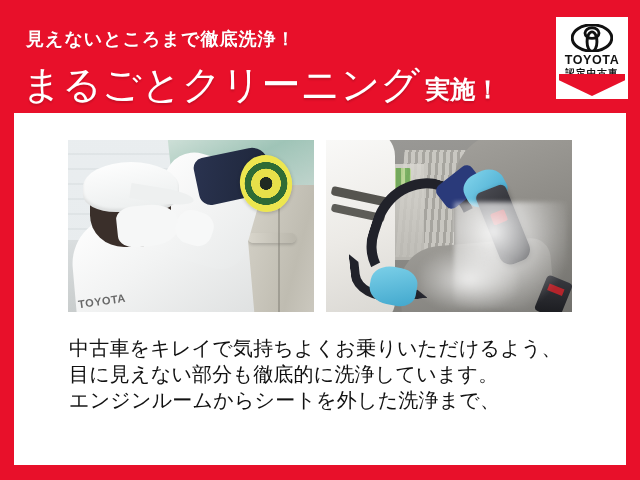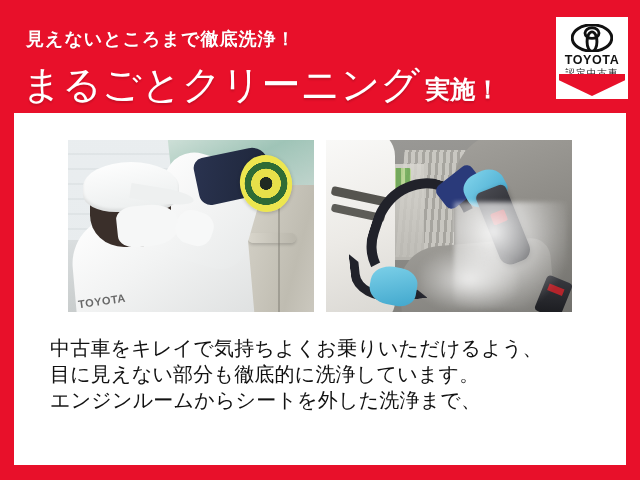--- a/index.html
+++ b/index.html
@@ -62,21 +62,21 @@
   }
   .logo-word {
     position:absolute; left:0; top:33px; width:100%;
     text-align:center;
     font-size:12.5px; font-weight:bold; color:#111;
     letter-spacing:.6px;
   }
   .logo-jp {
     position:absolute; left:0; top:47px; width:100%;
     text-align:center;
-    font-size:9.5px; font-weight:normal; color:#111;
+    font-size:9.5px; font-weight:bold; color:#111;
     letter-spacing:1.2px;
   }
   .logo-chev {
     position:absolute; left:0; bottom:0; width:100%; height:22px;
     background:#e8102a;
     clip-path:polygon(0 0, 100% 0, 100% 28%, 50% 100%, 0 28%);
   }
 
   
   .panel {
@@ -356,21 +356,21 @@
     width:40%; height:34%;
     background:radial-gradient(ellipse at 50% 50%,
       rgba(255,255,255,.75) 0%,
       rgba(255,255,255,.25) 50%,
       rgba(255,255,255,0) 80%);
     filter:blur(3px);
   }
 
   
   .body-copy {
-    position:absolute; left:36px; top:222px;
+    position:absolute; left:55px; top:222px;
     width:540px;
   }
   .body-line {
     font-size:20px;
     line-height:26px;
     color:#111111;
     white-space:nowrap;
     letter-spacing:.2px;
   }
 </style>

